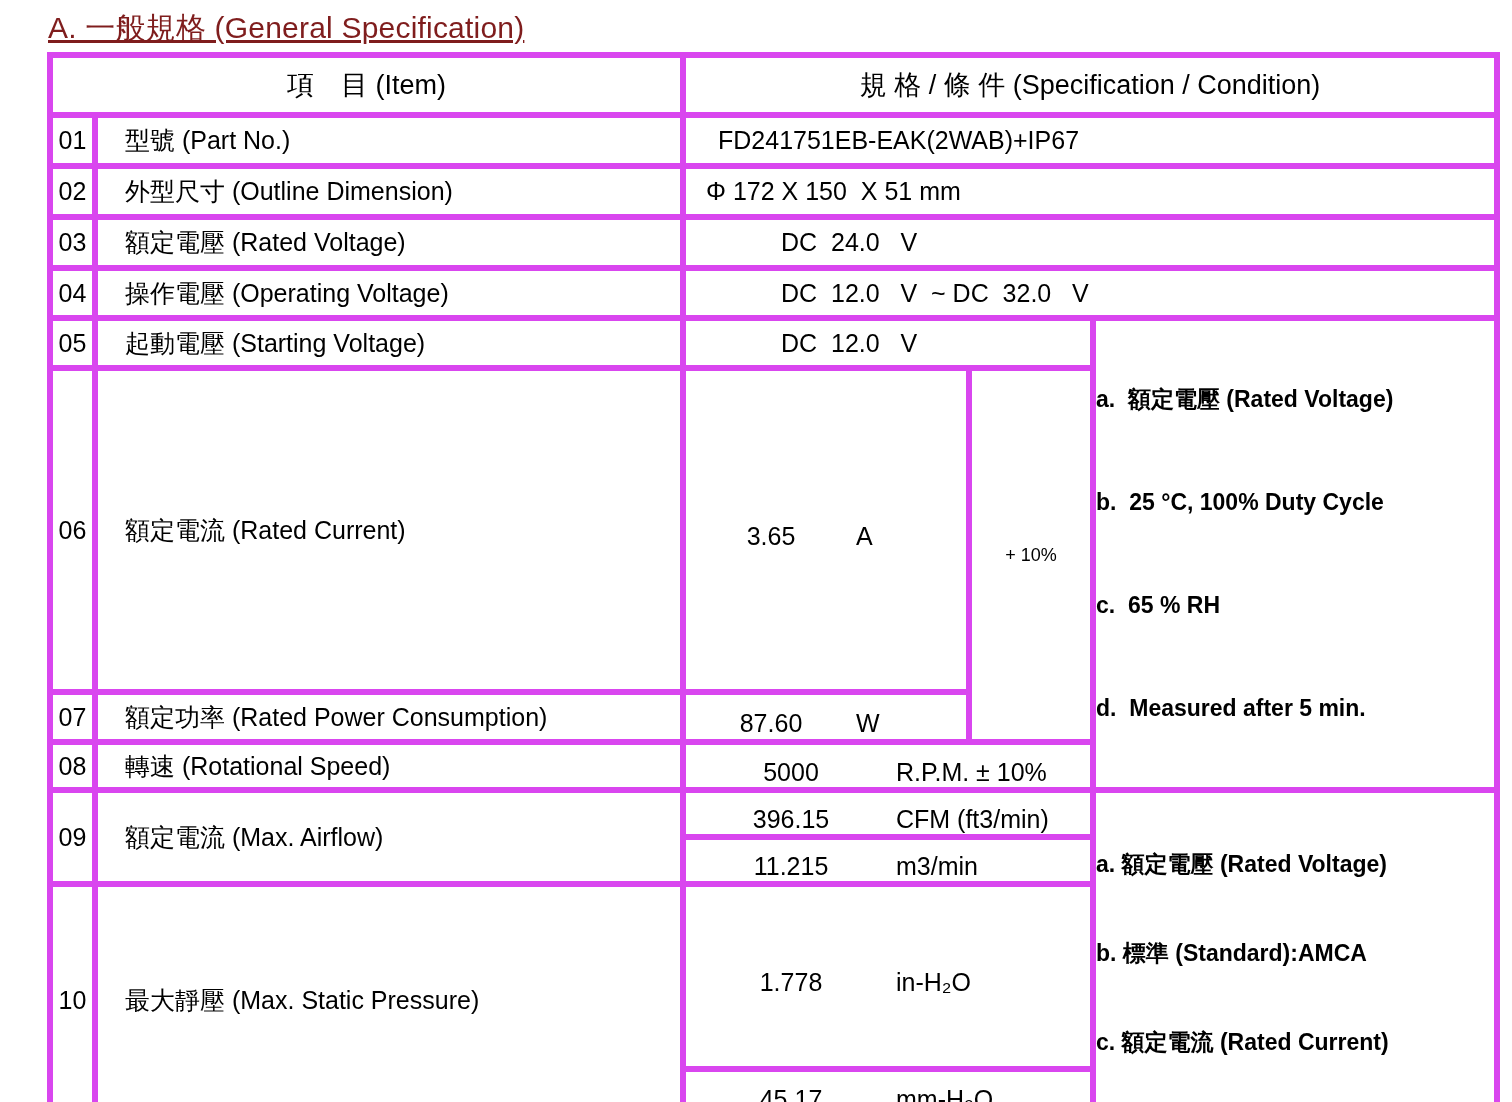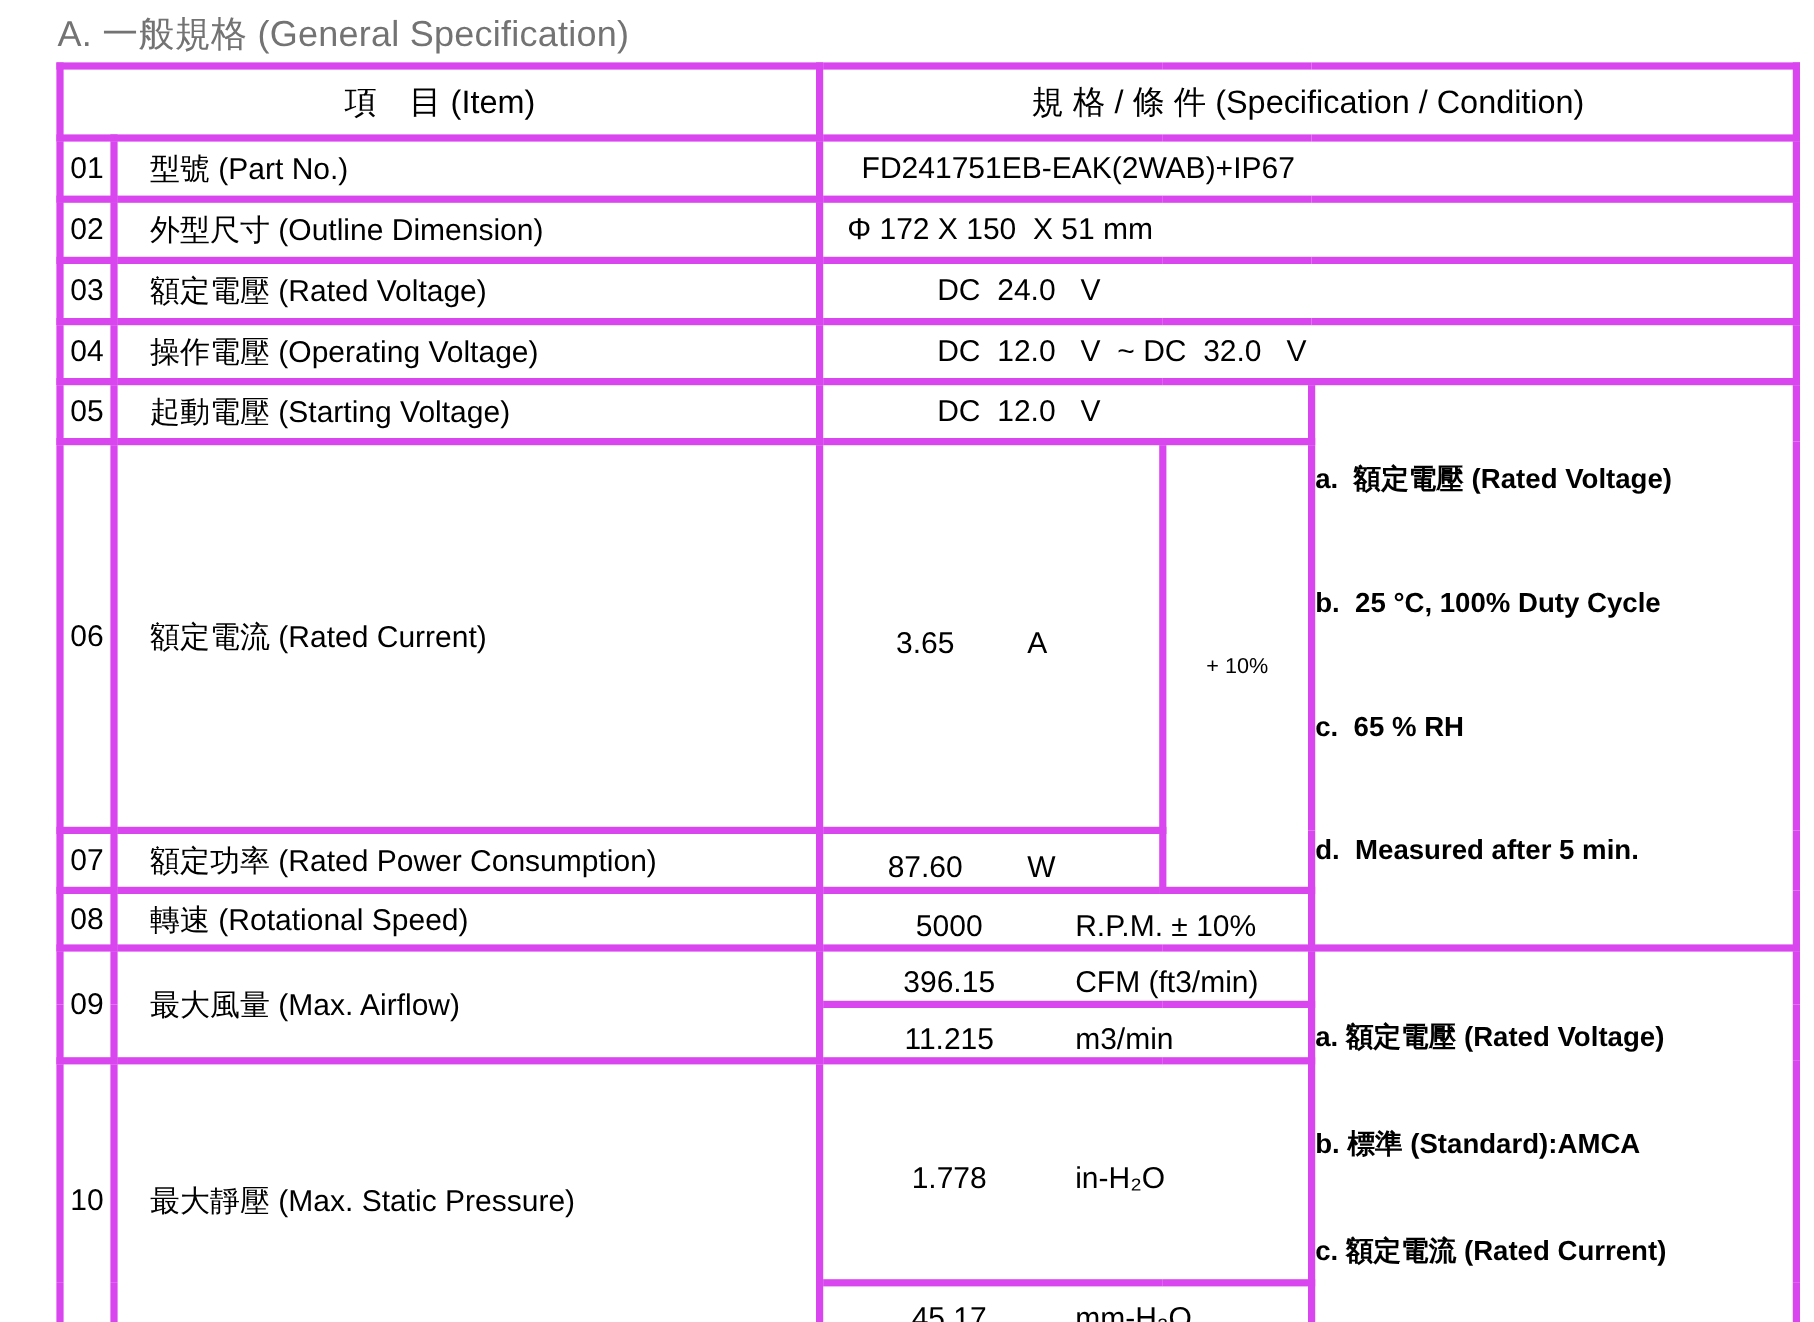--- a/index.html
+++ b/index.html
@@ -5,21 +5,21 @@
   html,body{margin:0;padding:0;background:#ffffff;}
   body{
     width:1512px;height:1102px;
     font-family:"Liberation Sans","DejaVu Sans",sans-serif;
     color:#000;
     -webkit-font-smoothing:antialiased;
   }
   .page{position:relative;width:1512px;height:1102px;background:#fff;overflow:hidden;}
   .doc-title{
     position:absolute;left:48px;top:8px;
-    font-size:30px;letter-spacing:0.2px;color:#737373;
+    font-size:30px;letter-spacing:0.2px;color:#7f1d1d;text-decoration:underline;
   }
   table.spec{
     position:absolute;left:47px;top:52px;
     width:1447px;
     border-collapse:collapse;table-layout:fixed;
     border:4px solid #000;
   }
   td,th{
     border:6px solid #d946ef;
     padding:0;
@@ -134,21 +134,21 @@
       <td colspan="2">
         <div class="numunit">
           <span class="num">5000</span>
           <span class="unit">R.P.M. ± 10%</span>
         </div>
       </td>
     </tr>
 
     <tr style="height:47px">
       <td class="no" rowspan="2">09</td>
-      <td class="item" rowspan="2">最大風量 (Max. Airflow)</td>
+      <td class="item" rowspan="2">額定電流 (Max. Airflow)</td>
       <td colspan="2">
         <div class="numunit">
           <span class="num">396.15</span>
           <span class="unit">CFM (ft3/min)</span>
         </div>
       </td>
       <td class="cond" rowspan="4">
         <div class="cond-lines lh35">
           <div>a. 額定電壓 (Rated Voltage)</div>
           <div>b. 標準 (Standard):AMCA</div>

